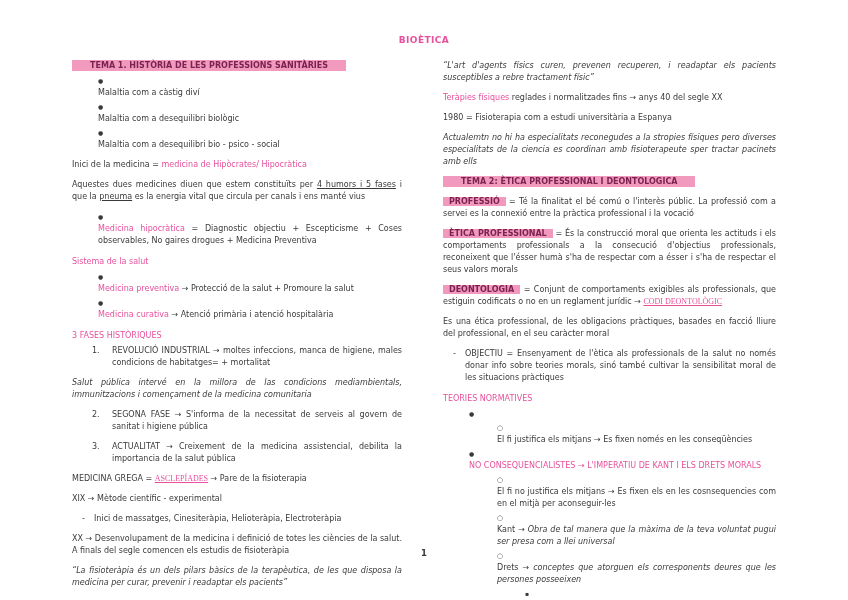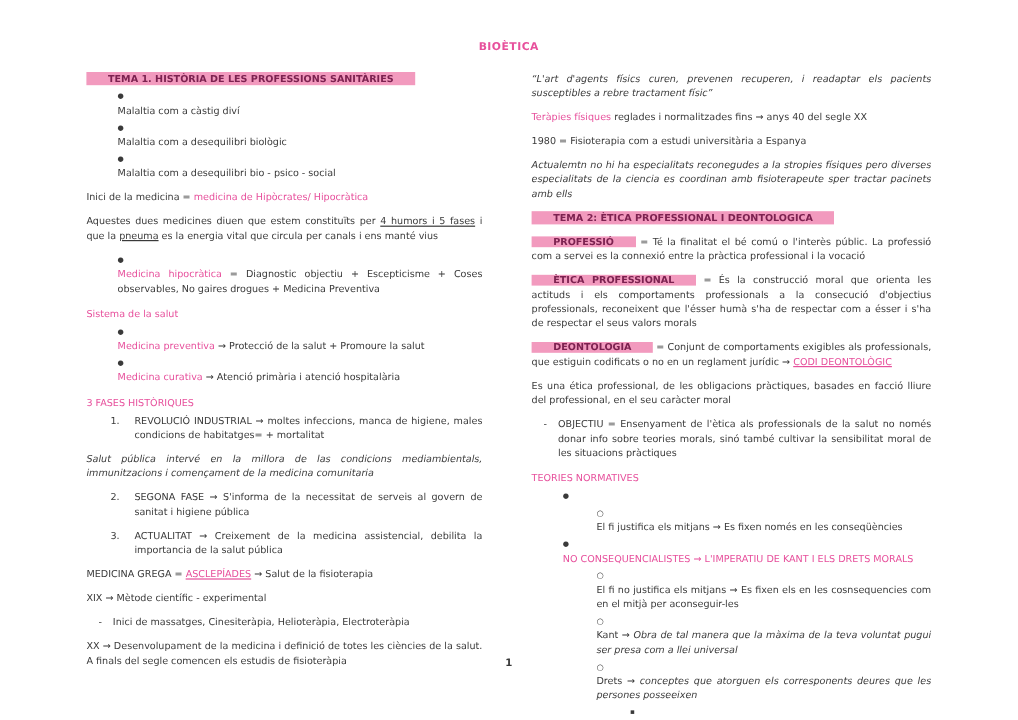--- a/index.html
+++ b/index.html
@@ -56,25 +56,25 @@
   .num  { margin: 0 0 8px 0; padding-left: 20px; }
   .num > .marker { width: 20px; }
 
   .dash { margin: 0 0 8px 0; padding-left: 10px; }
   .dash > .marker { width: 12px; }
 
   
   .run.pink      { color: var(--accent, #e7509c); }
   .run.underline { text-decoration: underline; }
   .run.italic    { font-style: italic; }
-  .run.pink.underline { text-decoration-color: var(--accent, #e7509c); }
+  .run.pink.underline { text-decoration-color: var(--accent, #e7509c); font-family: Liberation Serif, serif; }
   .run.highlight {
     background: var(--highlight, #f29abe);
     color: #7c2250; font-weight: bold;
-    padding: 0 18px;
+    padding: 0 6px;
   }
 
   .block:first-child { margin-top: 0; }
 
   .page-number {
     position: absolute; bottom: 42px; left: 0; width: 100%;
     text-align: center;
     font-size: 8.5px; font-weight: bold; color: #3a3a3a;
   }
 </style>
@@ -132,31 +132,34 @@
       </div>
       <div class="block num">
         <span class="marker">2.</span>
         <span class="content"><span class="run">SEGONA FASE → S'informa de la necessitat de serveis al govern de sanitat i higiene pública</span></span>
       </div>
       <div class="block num">
         <span class="marker">3.</span>
         <span class="content"><span class="run">ACTUALITAT → Creixement de la medicina assistencial, debilita la importancia de la salut pública</span></span>
       </div>
       <div class="block p">
-        <span class="content"><span class="run">MEDICINA GREGA = </span><span class="run pink underline">ASCLEPÍADES</span><span class="run"> → Salut de la fisioterapia</span></span>
+        <span class="content"><span class="run">MEDICINA GREGA = </span><span class="run pink underline">ASCLEPÍADES</span><span class="run"> → Pare de la fisioterapia</span></span>
       </div>
       <div class="block p">
         <span class="content"><span class="run">XIX → Mètode científic - experimental</span></span>
       </div>
       <div class="block dash">
         <span class="marker">-</span>
         <span class="content"><span class="run">Inici de massatges, Cinesiteràpia, Helioteràpia, Electroteràpia</span></span>
       </div>
       <div class="block p">
         <span class="content"><span class="run">XX → Desenvolupament de la medicina i definició de totes les ciències de la salut. A finals del segle comencen els estudis de fisioteràpia</span></span>
+      </div>
+      <div class="block quote">
+        <span class="content"><span class="run italic">“La fisioteràpia és un dels pilars bàsics de la terapèutica, de les que disposa la medicina per curar, prevenir i readaptar els pacients”</span></span>
       </div>
     </div>
   <div class="column col-right">
       <div class="block quote">
         <span class="content"><span class="run italic">“L'art d'agents físics curen, prevenen recuperen, i readaptar els pacients susceptibles a rebre tractament físic”</span></span>
       </div>
       <div class="block p">
         <span class="content"><span class="run pink">Teràpies físiques</span><span class="run"> reglades i normalitzades fins → anys 40 del segle XX</span></span>
       </div>
       <div class="block p">

